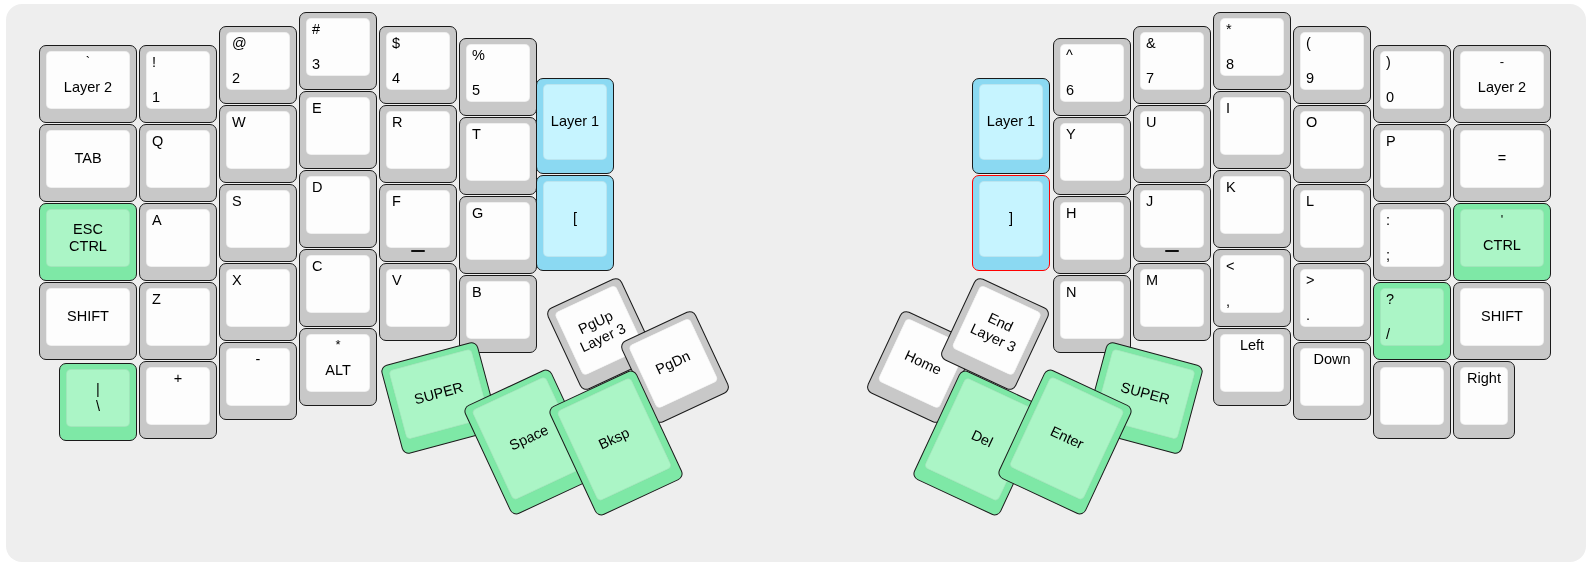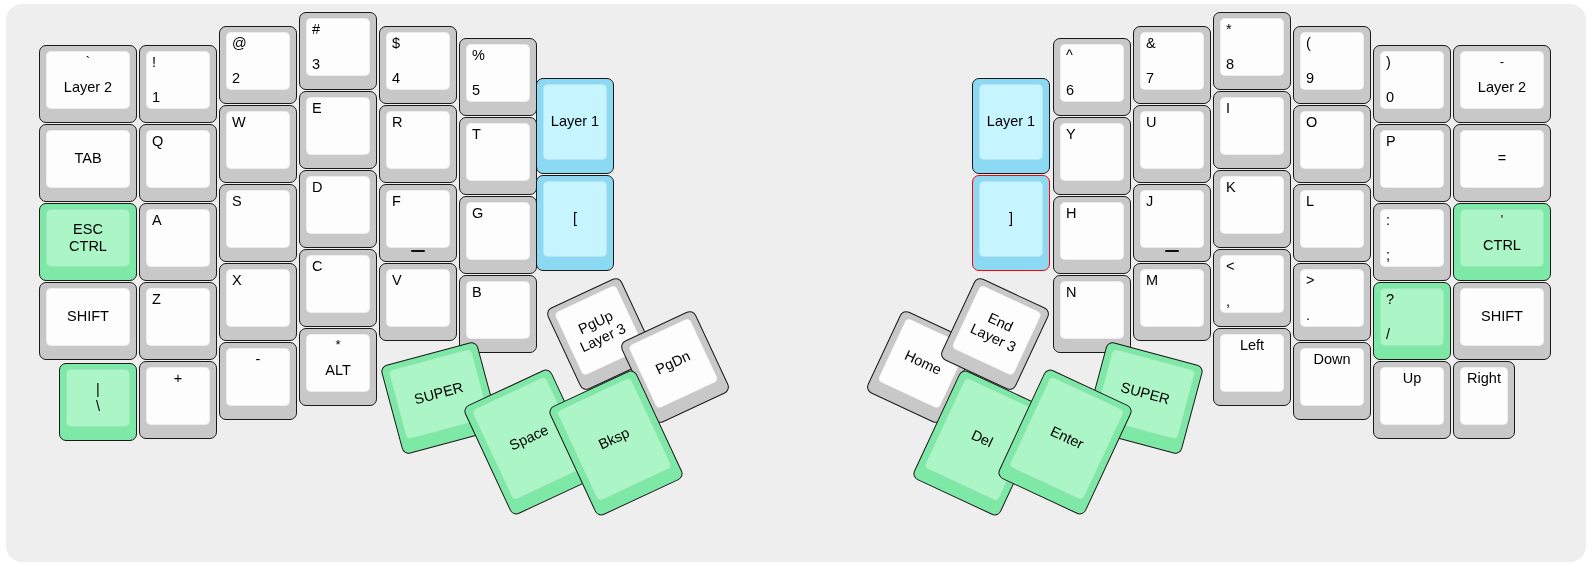--- a/index.html
+++ b/index.html
@@ -461,23 +461,20 @@
         </div>
       </div>
       <div class="key" style="left: 1293px; top: 342px; width: 78px; height: 78px;">
         <div class="top"></div>
         <div class="legends lg-topmid">
           <span class="l2">Down</span>
         </div>
       </div>
       <div class="key" style="left: 1373px; top: 361px; width: 78px; height: 78px;">
         <div class="top"></div>
-        <div class="legends lg-topmid">
-          <span class="l2">Up</span>
-        </div>
       </div>
       <div class="key" style="left: 1453px; top: 361px; width: 62px; height: 78px;">
         <div class="top"></div>
         <div class="legends lg-topmid">
           <span class="l2">Right</span>
         </div>
       </div>
       <div class="key k-green" style="left: 1094px; top: 352px; width: 100px; height: 92px; transform: rotate(15deg);">
         <div class="top"></div>
         <div class="legends lg-ct">

